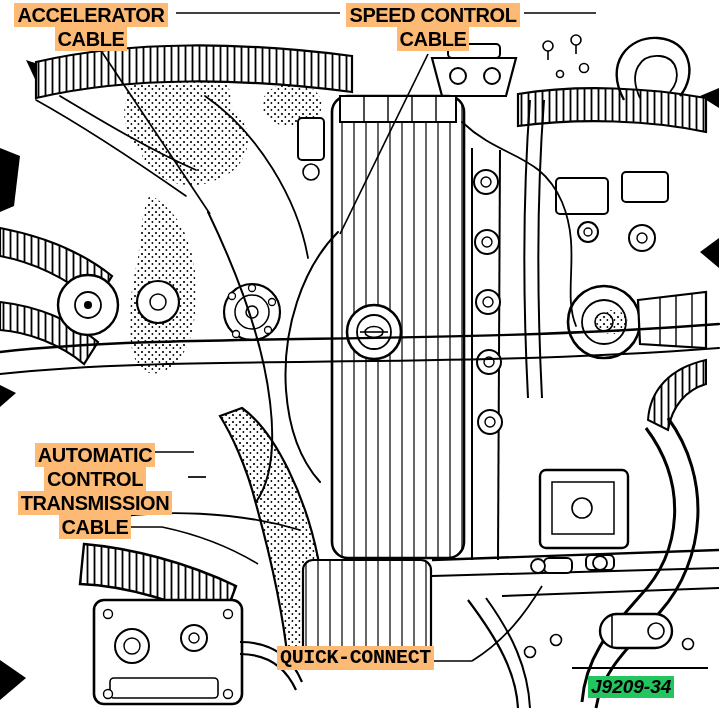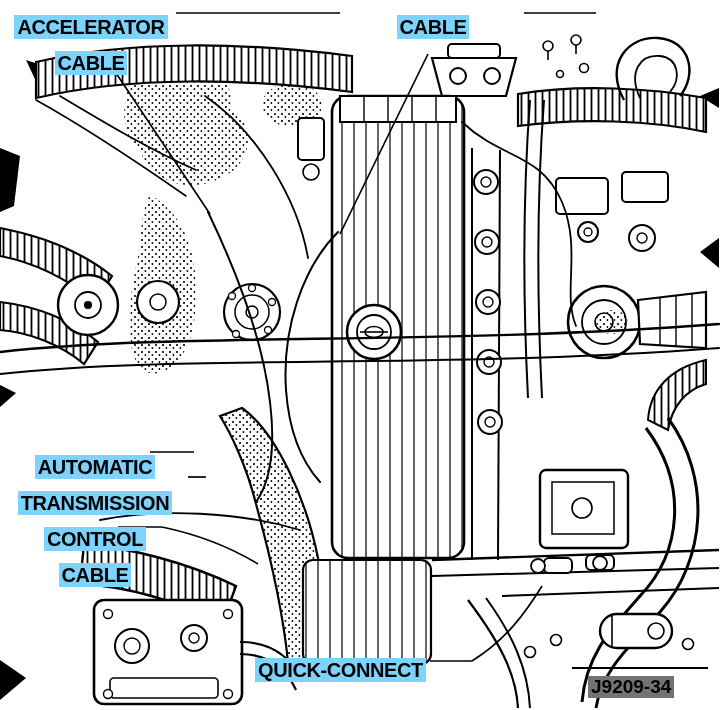--- a/index.html
+++ b/index.html
@@ -1,21 +1,21 @@
 <!DOCTYPE html>
 <html><head>
 <meta charset="utf-8">
 <style>
   html,body{margin:0;padding:0;background:#ffffff;}
   body{width:720px;height:710px;overflow:hidden;}
   .stage{position:relative;width:720px;height:710px;font-family:"Liberation Sans",sans-serif;color:#000;}
   .stage svg{position:absolute;left:0;top:0;}
   .lbl{position:absolute;font-weight:bold;font-size:20px;line-height:24px;text-align:center;letter-spacing:-0.4px;}
-  .lbl span{display:block;width:max-content;margin:12px auto;background:#7dd3fc;padding:0 3px;}
-  .figid{position:absolute;font-weight:bold;font-size:19px;background:#737373;padding:0 3px;}
+  .lbl span{display:block;width:max-content;margin:0 auto;background:#fdba74;padding:0 3px;}
+  .figid{position:absolute;font-weight:bold;font-style:italic;font-size:19px;background:#22c55e;padding:0 3px;}
 </style>
 </head>
 <body>
 
 <div class="stage">
 
 <svg width="720" height="710" viewBox="0 0 720 710">
   <defs>
     <pattern id="ribsV" width="7" height="12" patternUnits="userSpaceOnUse">
       <rect width="7" height="12" fill="#fff"></rect>
@@ -225,28 +225,29 @@
     <line x1="572" y1="668" x2="708" y2="668" stroke-width="2"></line>
   </g>
 </svg>
 
   <div class="lbl" style="left:6px;top:3px;width:170px;">
     <span>ACCELERATOR</span>
     <span>CABLE</span>
   </div>
 
   <div class="lbl" style="left:338px;top:3px;width:190px;">
+    <span>SPEED CONTROL</span>
     <span>CABLE</span>
   </div>
 
   <div class="lbl" style="left:0px;top:443px;width:190px;text-align:right;">
     <span>AUTOMATIC</span>
+    <span>CONTROL</span>
     <span>TRANSMISSION</span>
-    <span>CONTROL</span>
     <span>CABLE</span>
   </div>
 
-  <div class="lbl" style="left:243px;top:646px;width:195px;">
+  <div class="lbl" style="left:258px;top:646px;width:195px;font-family:Liberation Mono, monospace;">
     <span>QUICK-CONNECT</span>
   </div>
 
   <div class="figid" style="left:588px;top:676px;">J9209-34</div>
 </div>
 
 </body></html>

